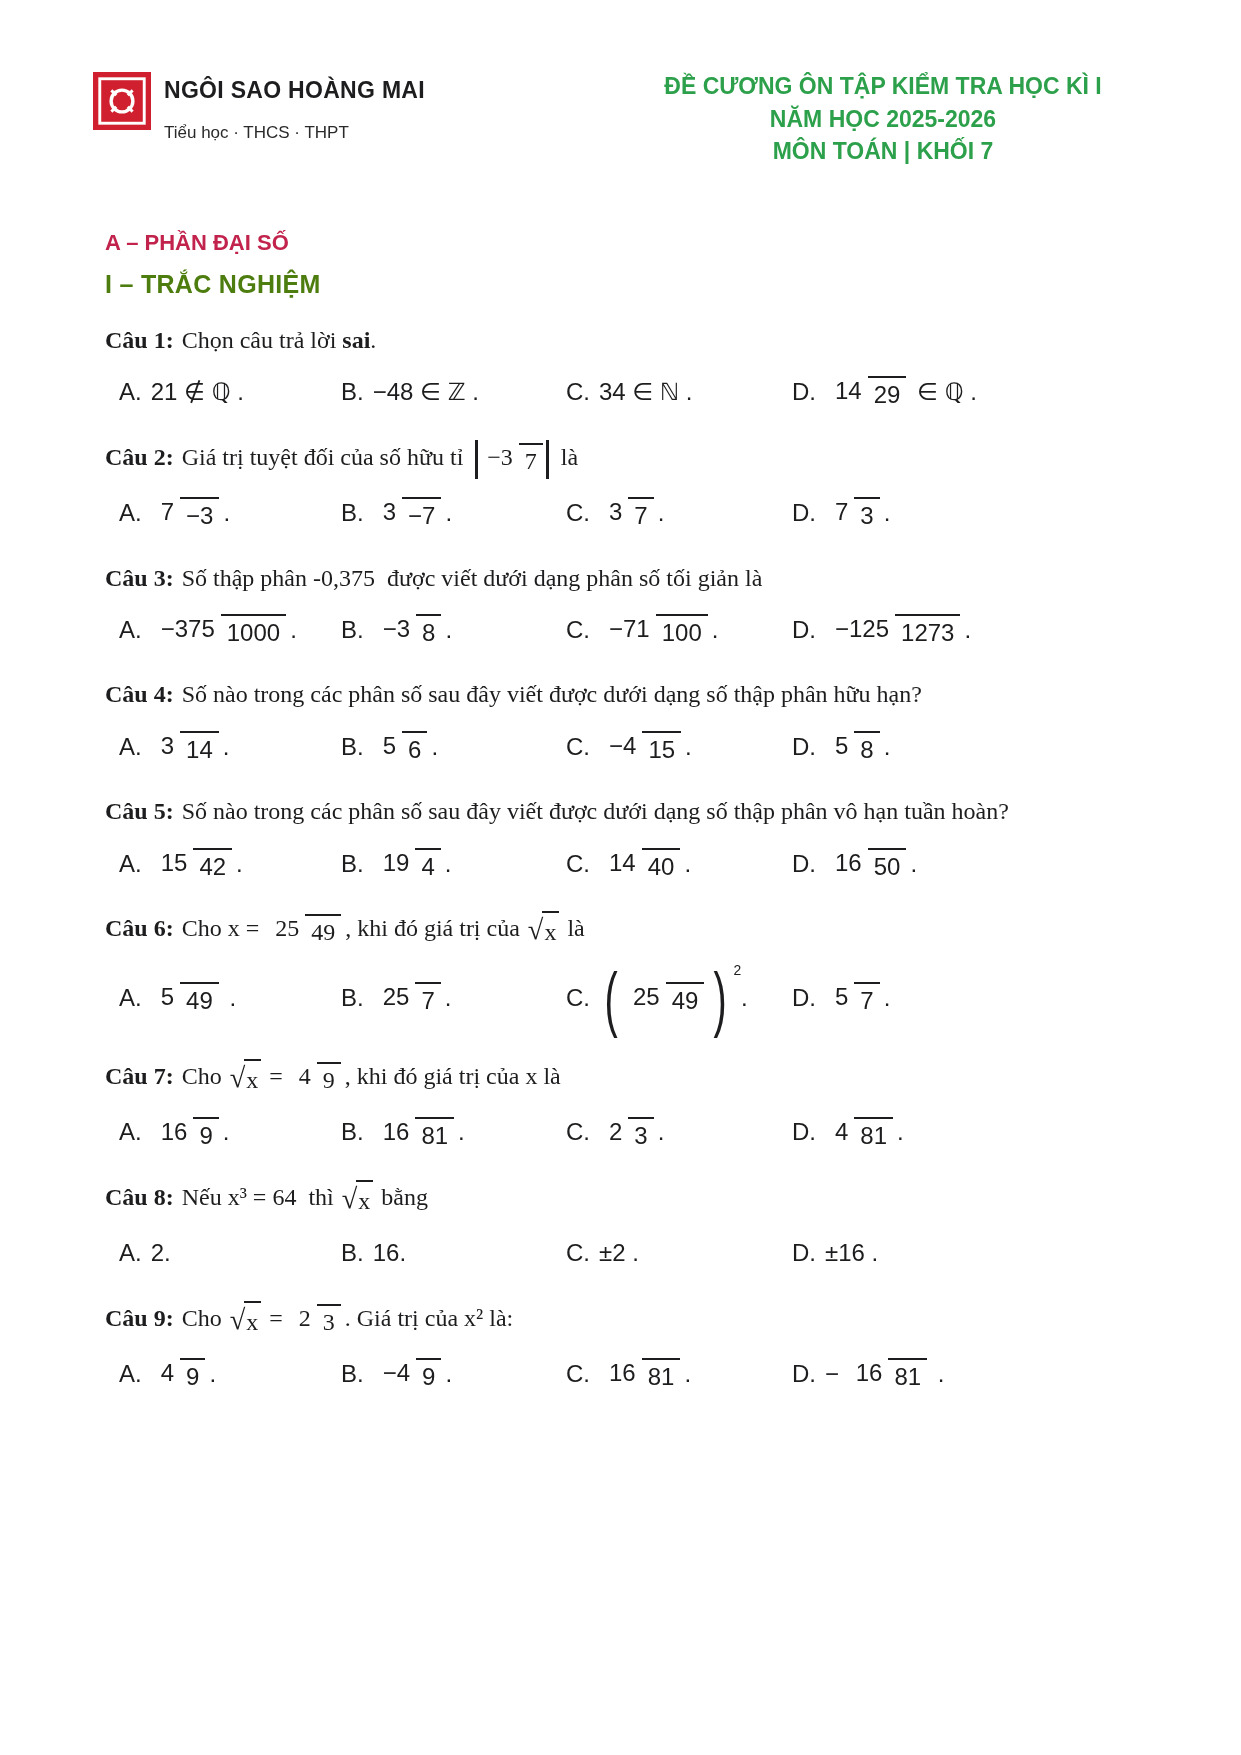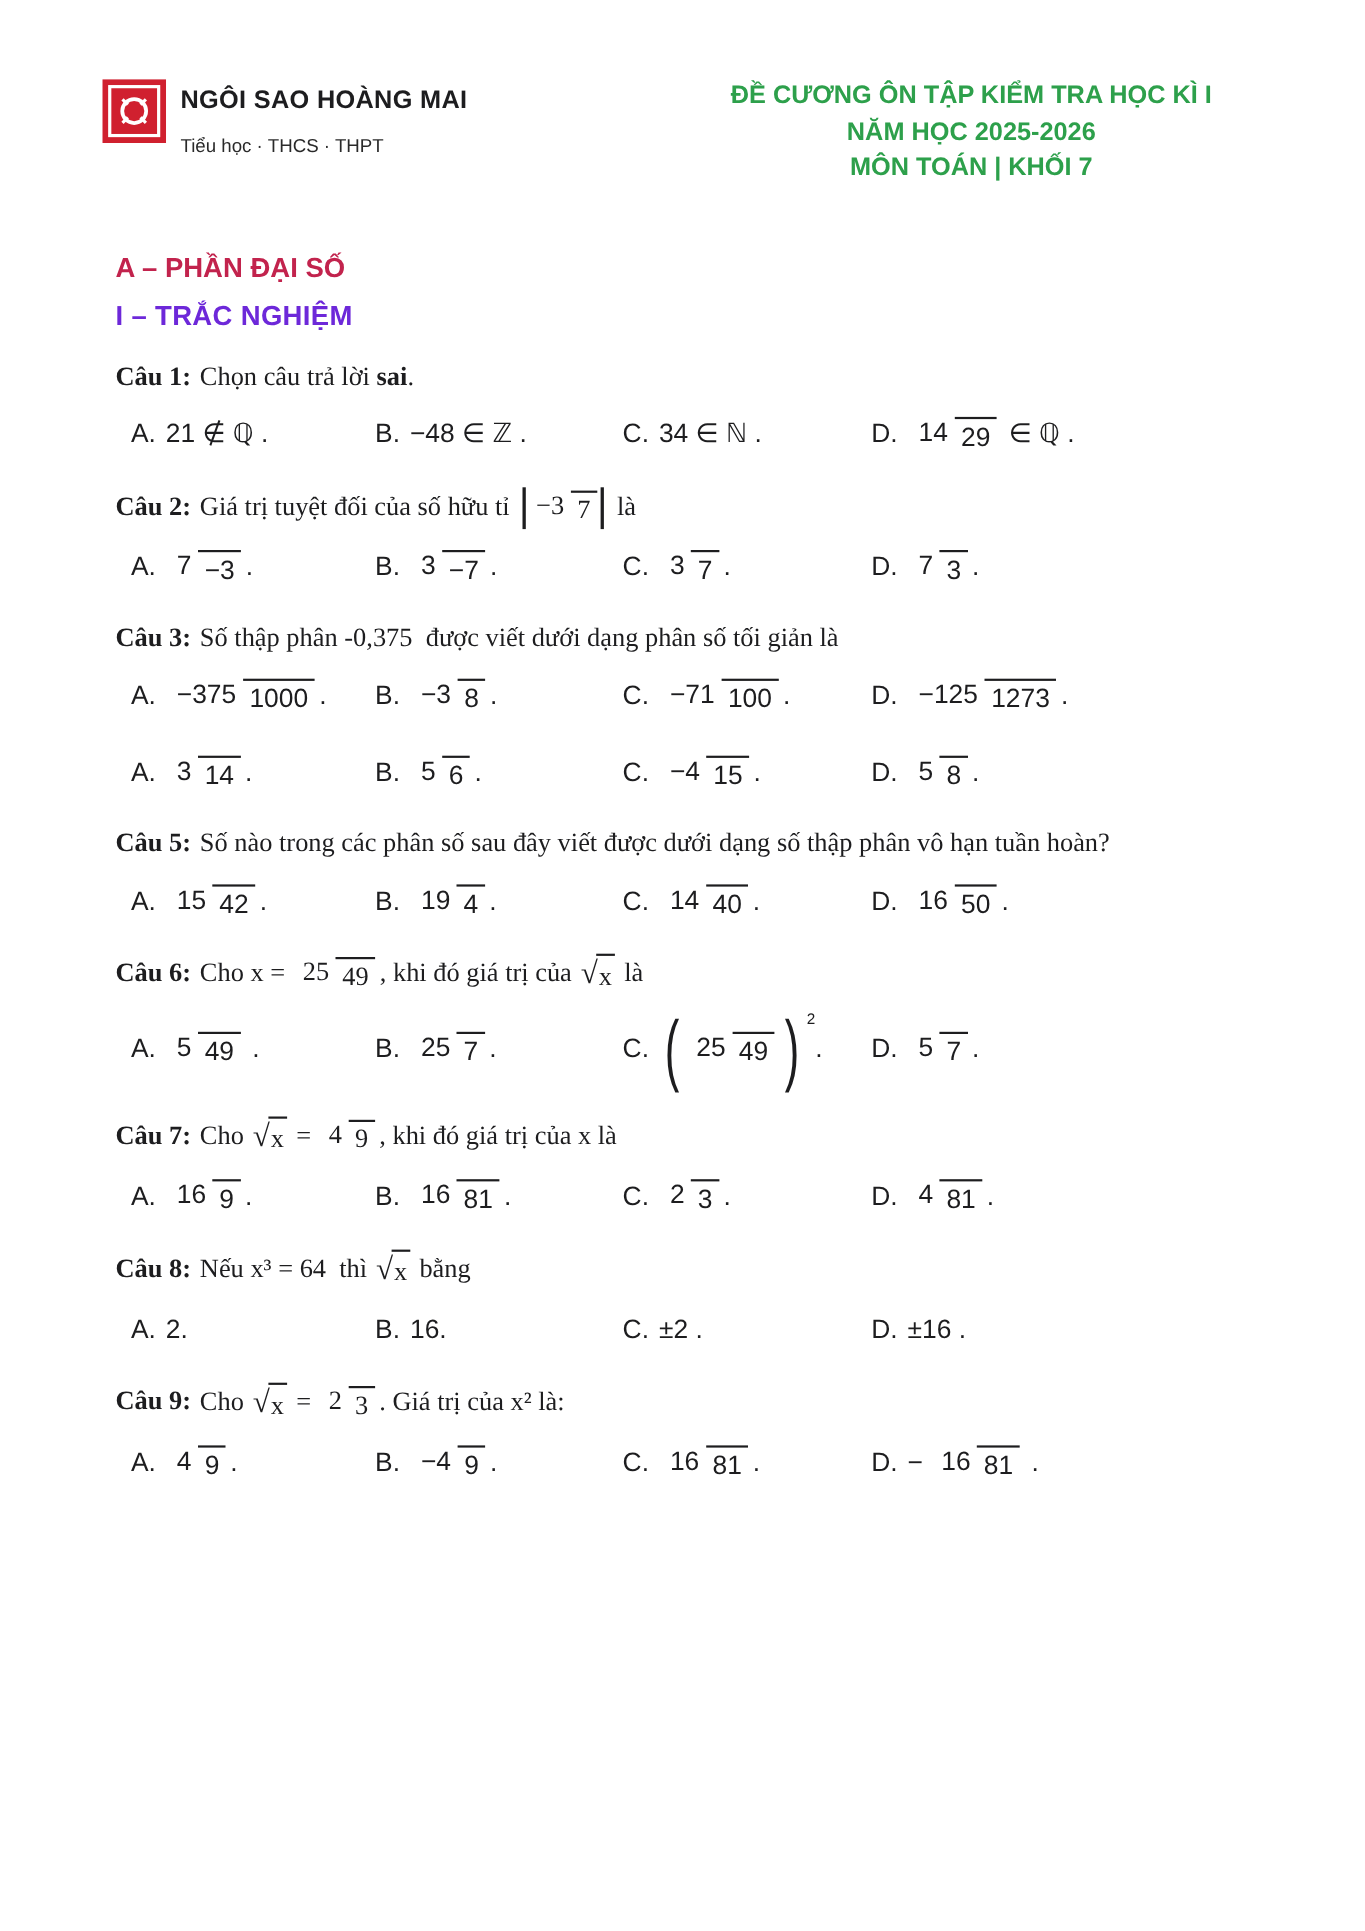--- a/index.html
+++ b/index.html
@@ -16,22 +16,22 @@
   
   .header{display:flex;align-items:flex-start;}
   .logo{display:flex;align-items:flex-start;gap:13px;margin-left:-12px;}
   .logo svg{display:block;margin-top:2px;}
   .logo-title{font-size:23px;font-weight:bold;letter-spacing:.3px;line-height:1.2;padding-top:7px;}
   .logo-sub{font-size:17px;color:#2a2a2a;margin-top:18px;}
   .title-block{margin-left:auto;margin-right:18px;width:480px;text-align:center;
     font-weight:bold;font-size:23px;line-height:1.42;}
 
   
-  .sec-a{margin-top:62px;font-size:25px;font-weight:bold;}
-  .sec-i{margin-top:14px;font-size:25px;font-weight:600;color:#6d28d9;letter-spacing:.3px;}
+  .sec-a{margin-top:62px;font-size:22px;font-weight:bold;}
+  .sec-i{margin-top:14px;font-size:25px;font-weight:600;color:#4d7c0f;letter-spacing:.3px;}
 
   
   .q{margin-top:24px;}
   .stem{line-height:1.45;font-family:Liberation Serif, serif;}
   .qlabel{font-weight:bold;margin-right:8px;}
   .pt{white-space:pre-wrap;}
   .bold{font-weight:bold;}
 
   .options{
     display:grid;
@@ -195,20 +195,21 @@
             <span class="olabel">D.</span>
             <span class="frac">
               <span class="fnum">−125</span>
               <span class="fden">1273</span>
             </span>
             <span class="pt">.</span>
           </div>
         </div>
       </div>
       <div class="q">
+        <div class="stem"><span class="qlabel">Câu 4:</span><span class="pt">Số nào trong các phân số sau đây viết được dưới dạng số thập phân hữu hạn?</span></div>
         <div class="options">
           <div class="option">
             <span class="olabel">A.</span>
             <span class="frac">
               <span class="fnum">3</span>
               <span class="fden">14</span>
             </span>
             <span class="pt">.</span>
           </div>
           <div class="option">

